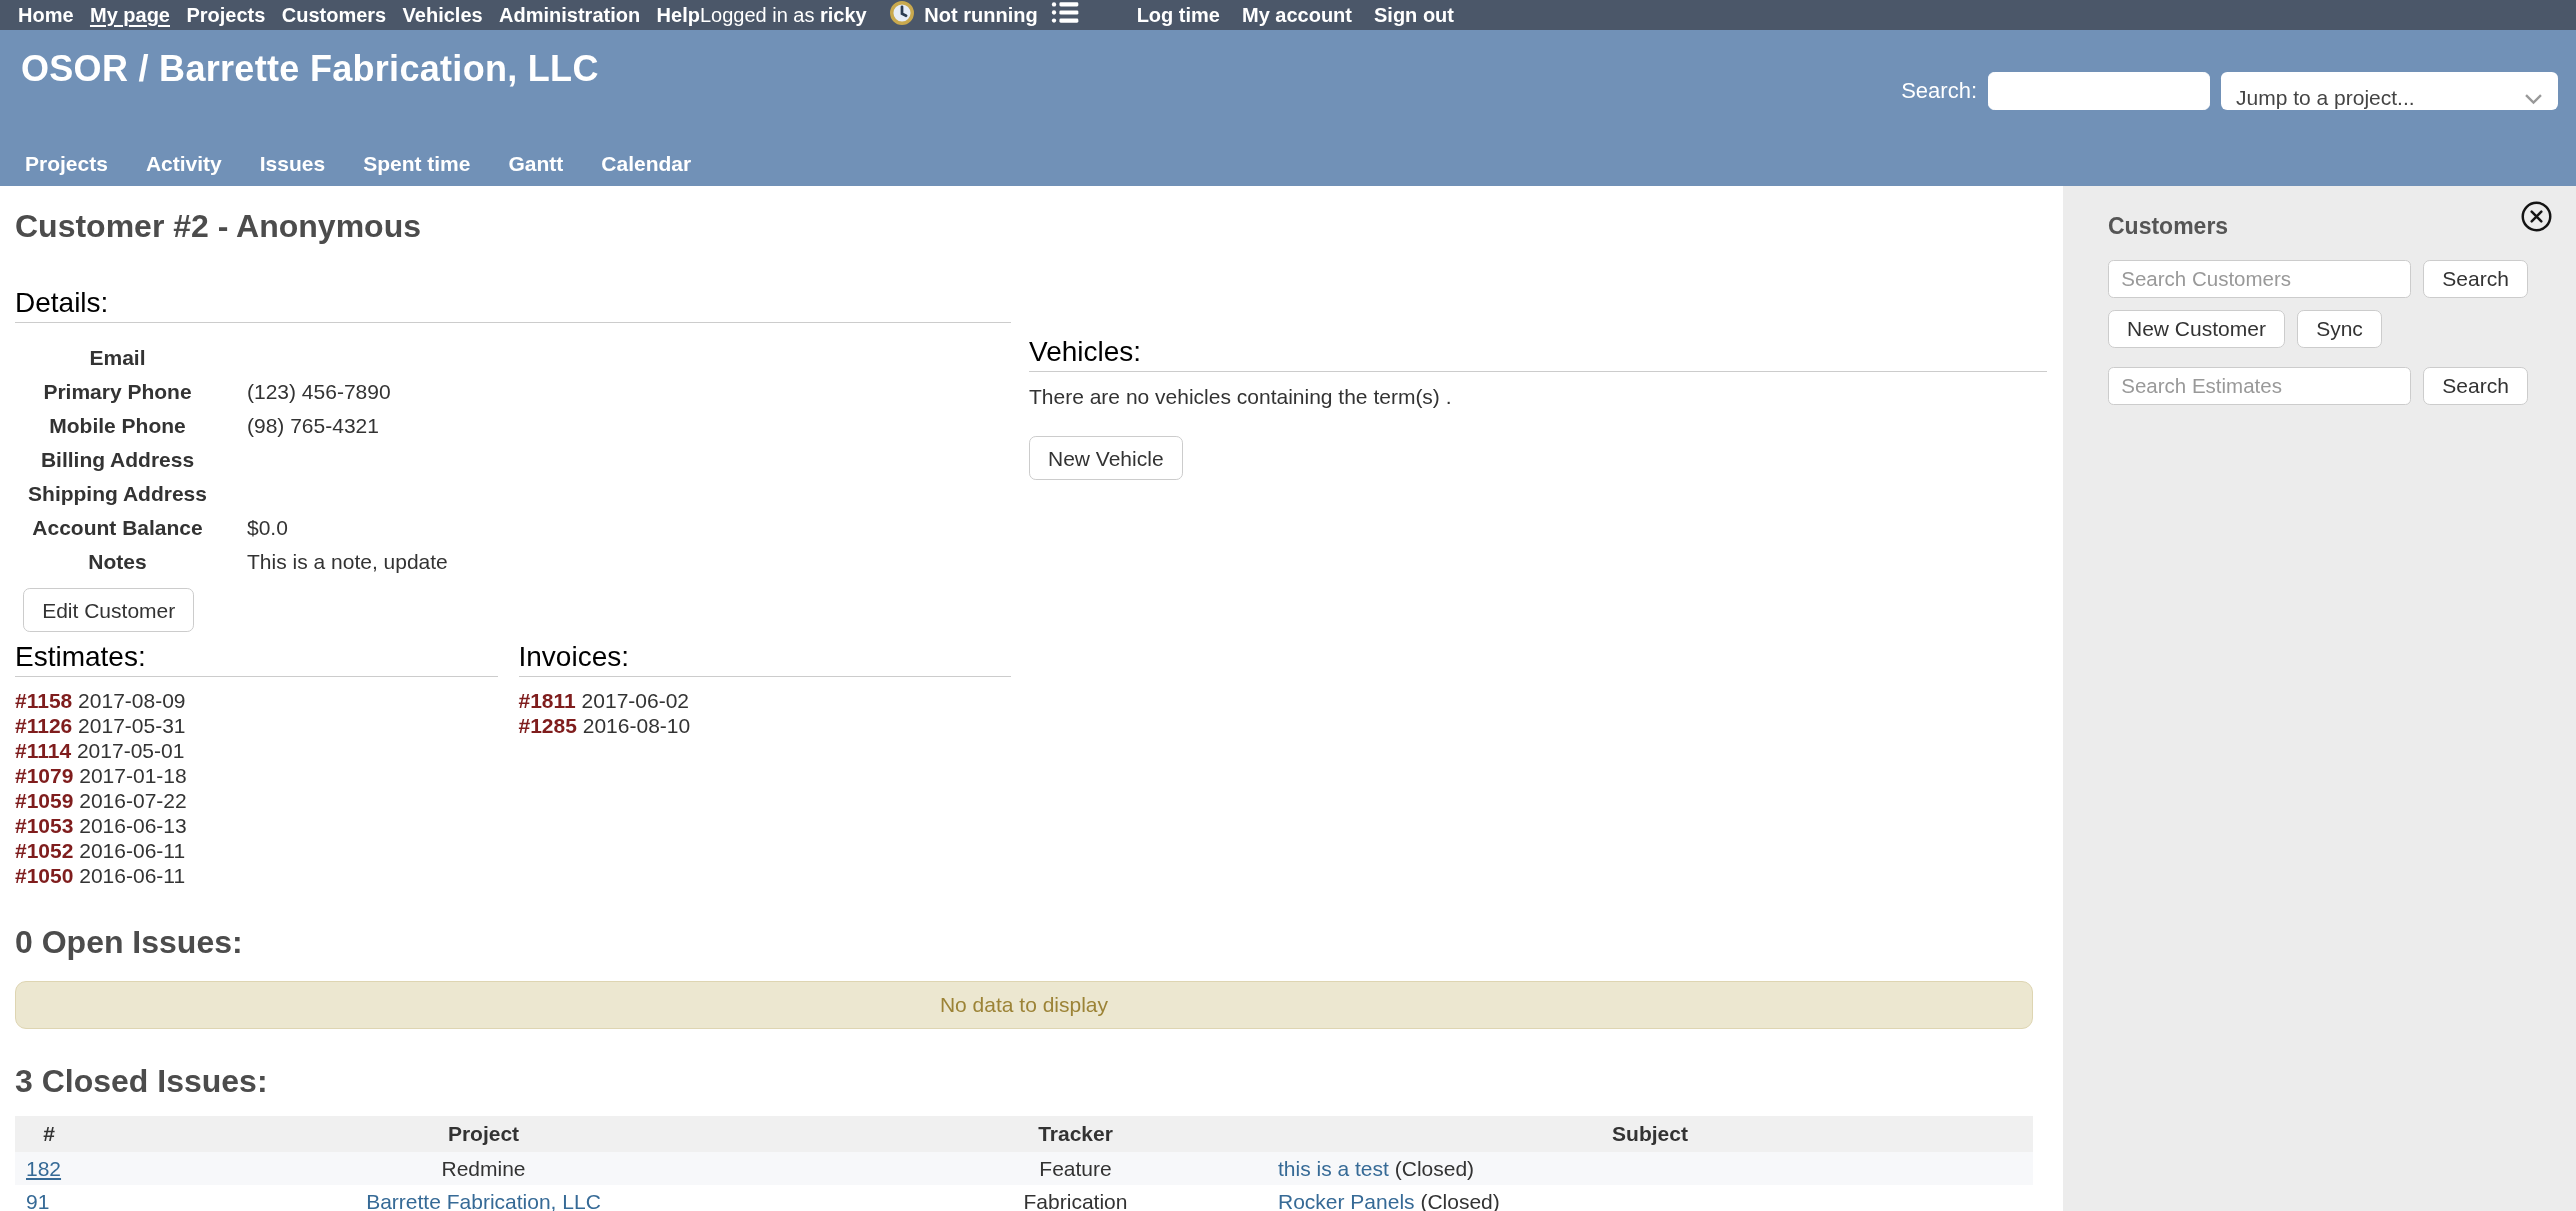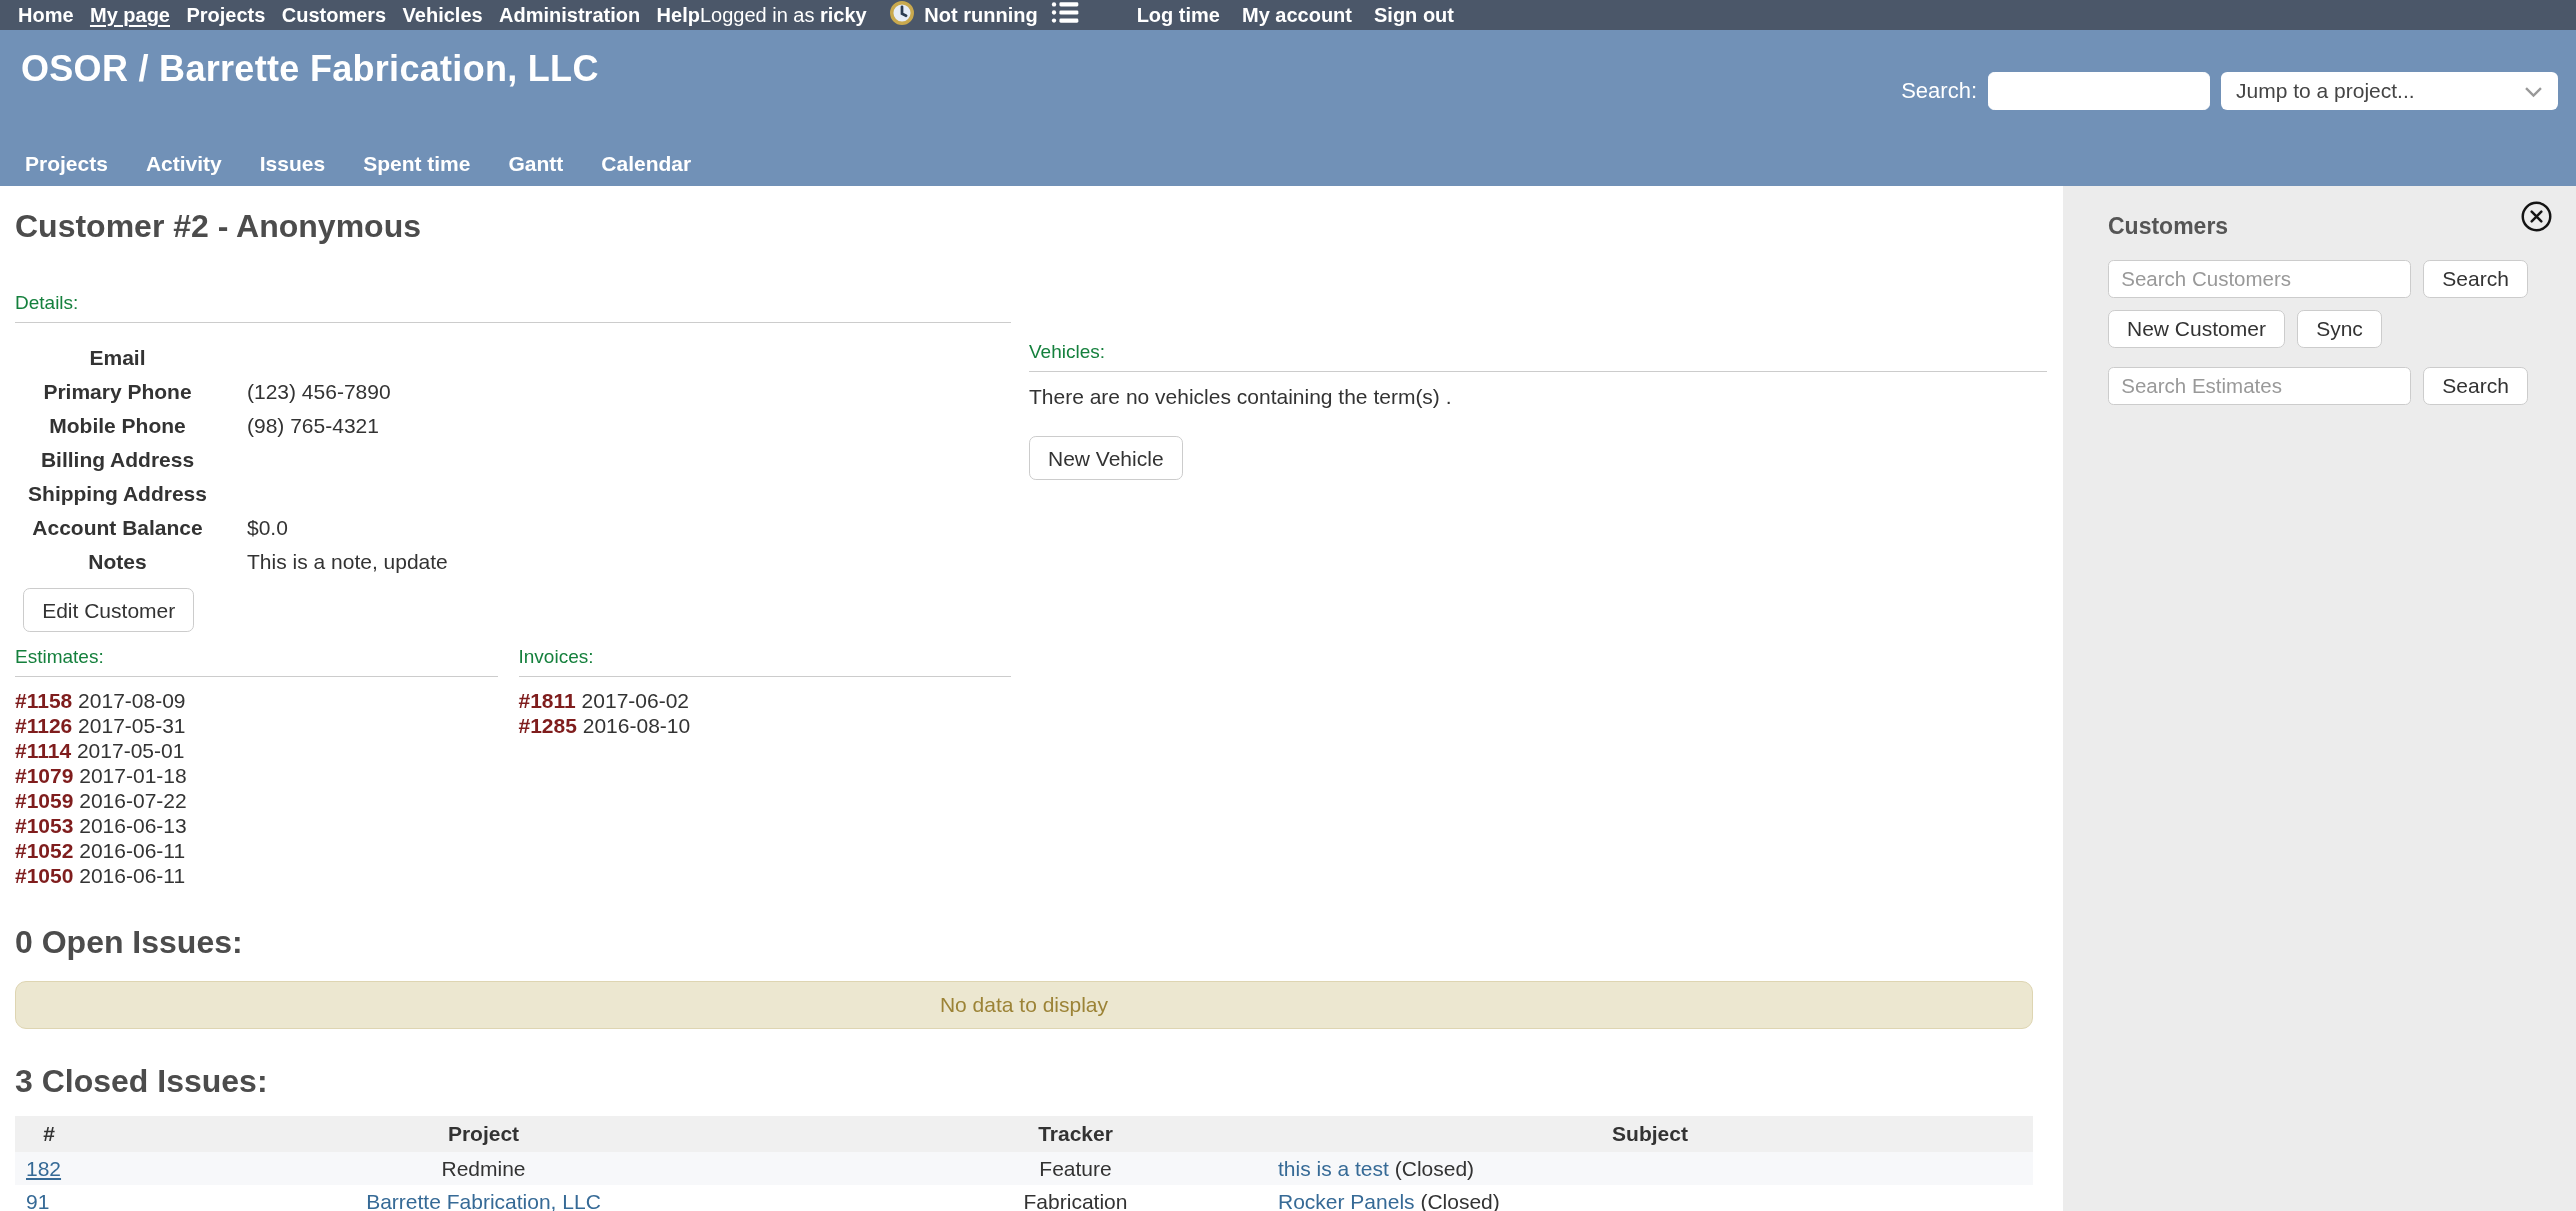--- a/index.html
+++ b/index.html
@@ -28,35 +28,35 @@
   
   .header { height:156px; background:#7191b7; position:relative; color:#fff; }
   .header h1 { padding:18px 0 0 21px; font-size:36px; font-weight:bold; letter-spacing:0.3px; }
   .search-area { position:absolute; top:42px; right:18px; display:flex; align-items:center; gap:11px; font-size:22px; }
   .hdr-search-input {
     width:222px; height:38px; background:#fff; border:0.7px solid #fff;
     border-radius:6.2px; font-size:20.5px; padding:0 11px; color:#333; outline:none;
   }
   .jump-select {
     width:337px; height:38px; background:#fff; border-radius:6.2px; color:#444;
-    display:flex; align-items:center; justify-content:space-between; padding:0 15px;
+    display:flex; align-items:flex-end; justify-content:space-between; padding:0 15px;
     font-size:21px; cursor:pointer;
   }
   .tabs { position:absolute; left:25px; bottom:9.6px; display:flex; gap:38px; font-size:21px; font-weight:bold; }
   .tabs a { color:#fff; }
 
   
   .layout { display:flex; height:1026px; }
   .content { width:2063px; padding:0 16.4px 0 15px; }
   .sidebar { flex:1; background:#ececec; position:relative; padding:25px 20.5px 0 45px; }
 
   h2 { font-size:32px; color:#4c4c4c; font-weight:bold; line-height:37px; }
   .page-title { margin-top:22px; }
 
-  .section-label { font-size:19px; color:#15803d; line-height:27px; }
+  .section-label { font-size:28px; color:#000000; line-height:27px; }
   .rule { border:none; border-top:1.4px solid #ccc; margin-top:5.5px; }
 
   
   .twocol { display:flex; margin-top:44px; }
   .col-details { width:996px; }
   .col-vehicles { flex:1; margin-left:18px; padding-top:49px; }
 
   .fields { margin-top:18px; }
   .field-row { display:flex; align-items:center; height:34px; }
   .field-label { width:205px; text-align:center; font-weight:bold; }

